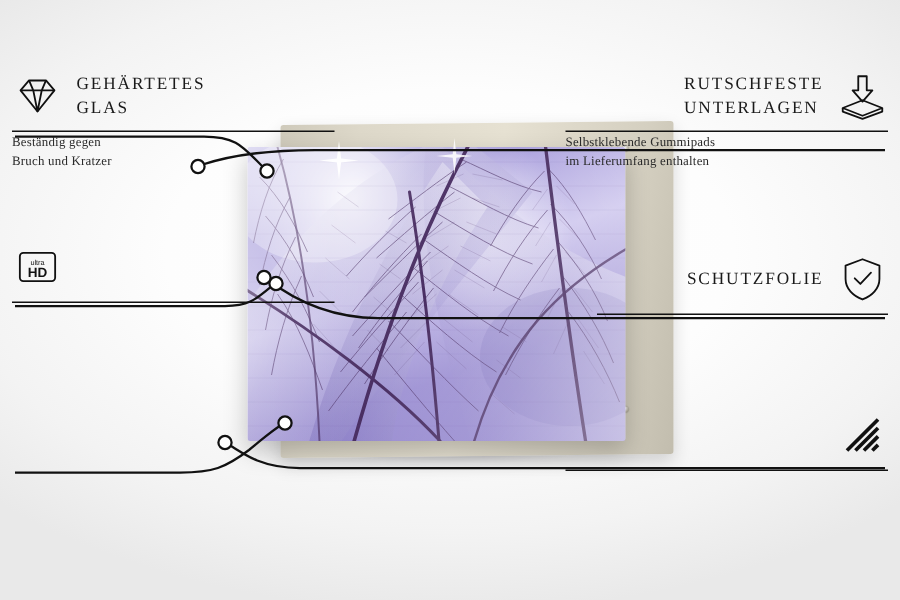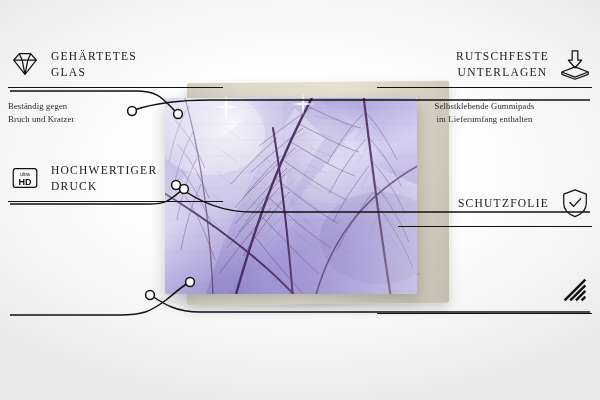--- a/index.html
+++ b/index.html
@@ -12,45 +12,45 @@
   }
   #stage {
     position:absolute; left:0; top:0; width:600px; height:400px;
     background:
       radial-gradient(ellipse 70% 60% at 50% 42%, #ffffff 0%, #fdfdfd 45%, #f3f3f3 78%, #e9e9e9 100%);
     overflow:hidden;
   }
   
   .feature { position:absolute; width:215px; }
   .feature.left  { left:8px;  text-align:left; }
-  .feature.right { right:8px; text-align:center; }
+  .feature.right { right:8px; text-align:left; }
 
   .fhead { display:flex; align-items:center; gap:9px; min-height:40px; }
   .feature.right .fhead { flex-direction:row-reverse; }
 
   .ficon { width:34px; height:34px; flex:0 0 34px; display:flex;
            align-items:center; justify-content:center; }
   .ficon svg { display:block; }
 
   .ftitle {
     font-size:11.5px; letter-spacing:1.25px; color:#1a1a1a;
     line-height:1.42; font-weight:400; white-space:pre-line;
   }
   .rule { height:1.4px; background:#111; margin-top:3px; width:100%; }
   .fdesc {
-    font-size:8.6px; color:#2a2a2a; line-height:1.5; margin-top:12px;
+    font-size:8.6px; color:#2a2a2a; line-height:1.5; margin-top:0;
     letter-spacing:.15px; white-space:pre-line;
   }
 
   
   #f-glas   { top:44px;  }
   #f-druck  { top:158px; }
   #f-rand   { top:268px; }
   #f-pads   { top:44px;  }
-  #f-folie  { top:183px;padding-left:21px; }
+  #f-folie  { top:166px;padding-left:21px; }
   #f-kanten { top:270px; }
 
   
   #connectors { position:absolute; left:0; top:0; width:600px; height:400px;
                 pointer-events:none; }
 
   
   #product { position:absolute; left:165px; top:88px; width:275px; height:215px; }
 
   #backing {
@@ -244,22 +244,20 @@
 
   <div class="feature left" id="f-druck">
     <div class="fhead">
       <span class="ficon">
         <svg viewBox="0 0 34 34" width="32" height="32">
           <rect x="4.5" y="7" width="25" height="20" rx="2.5" fill="none" stroke="#111" stroke-width="1.3"></rect>
           <text x="17" y="15.4" font-family="Liberation Sans, sans-serif" font-size="5.2" text-anchor="middle" fill="#111">ultra</text>
           <text x="17" y="24.2" font-family="Liberation Sans, sans-serif" font-size="9.6" font-weight="bold" text-anchor="middle" fill="#111">HD</text>
         </svg>
       </span>
-      <div class="ftitle">HOCHWERTIGER
-DRUCK</div>
     </div>
     <div class="rule"></div>
   </div>
 
 
   <div class="feature right" id="f-pads">
     <div class="fhead">
       <span class="ficon">
         <svg viewBox="0 0 34 34" width="32" height="32" fill="none" stroke="#111" stroke-width="1.3" stroke-linejoin="round">
           <path d="M14,3 L20,3 L20,13 L24,13 L17,21 L10,13 L14,13 Z"></path>

